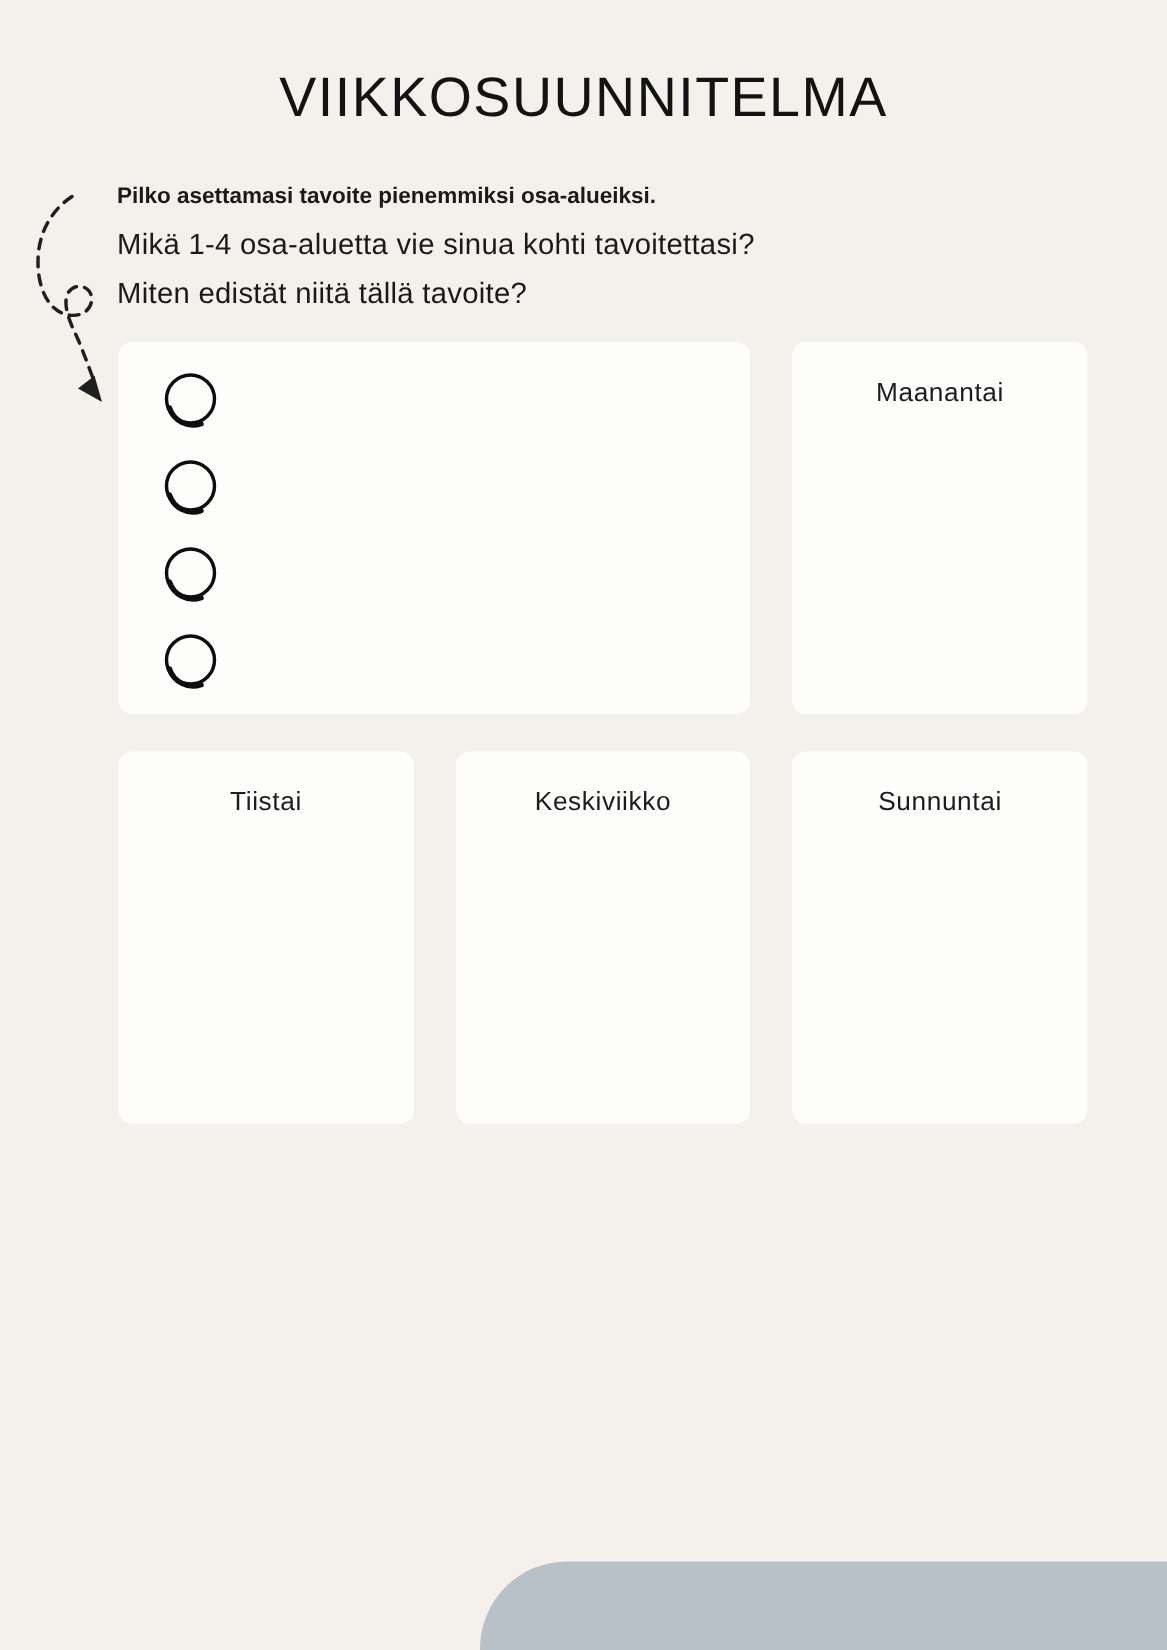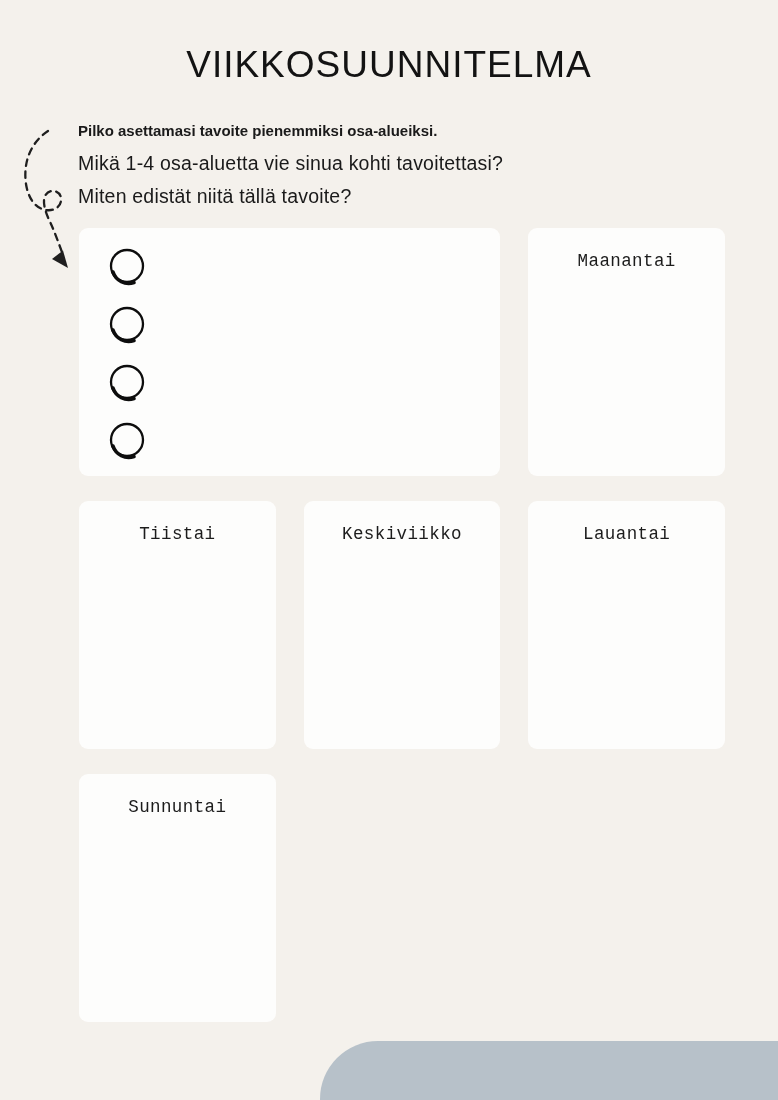--- a/index.html
+++ b/index.html
@@ -52,21 +52,20 @@
     left:79px;top:228px;
     width:646px;
     display:grid;
     grid-template-columns:repeat(3,1fr);
     grid-auto-rows:248px;
     gap:25px 28px;
   }
   .card{
     background:var(--card);
     border-radius:9px;
-    font-family:Liberation Mono, monospace;
   }
   .goals-card{
     grid-column:1 / span 2;
     padding:20px 0 0 28px;
     display:flex;
     flex-direction:column;
     gap:18px;
   }
   .goal-row{
     display:flex;
@@ -143,23 +142,20 @@
   <div class="card day-card">
     <div class="day-label">Tiistai</div>
   </div>
 
   <div class="card day-card">
     <div class="day-label">Keskiviikko</div>
   </div>
 
 
 
-  <div class="card day-card">
-    <div class="day-label">Lauantai</div>
-  </div>
 
   <div class="card day-card">
     <div class="day-label">Sunnuntai</div>
   </div>
 
 </div>
 
 <div class="corner-shape"></div>
 
 </body></html>

